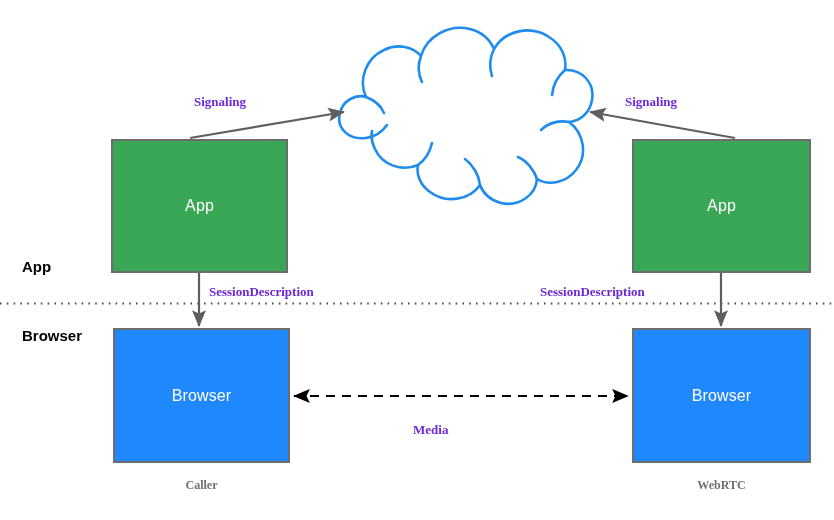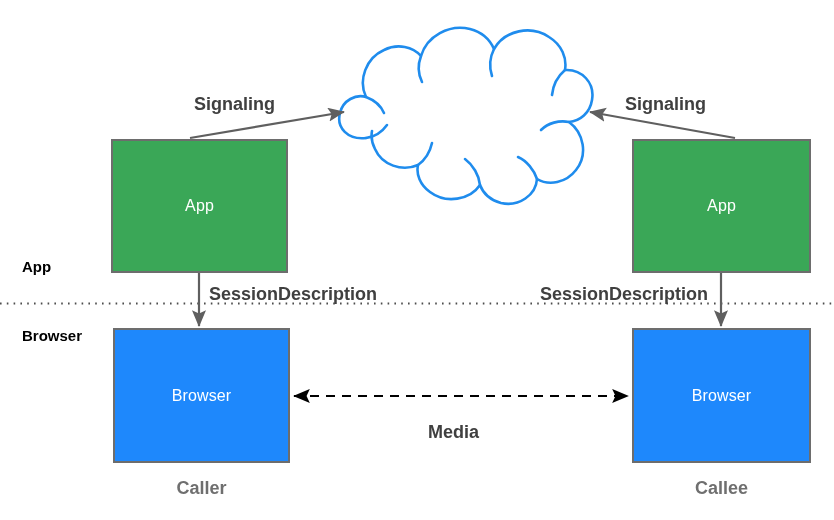--- a/index.html
+++ b/index.html
@@ -34,41 +34,41 @@
   }
   .node-label {
     color: #ffffff;
     font-size: 16px;
     font-family: "Liberation Sans", sans-serif;
     font-weight: 400;
     letter-spacing: 0.1px;
   }
   .edge-label {
     position: absolute;
-    font-family: Liberation Sans, sans-serif;
+    font-family: Liberation Serif, serif;
     font-weight: bold;
-    font-size: 18px;
-    color: #404040;
+    font-size: 13px;
+    color: #6d28d9;
     white-space: nowrap;
     line-height: 1;
   }
   .layer-label {
     position: absolute;
     font-family: "Liberation Sans", sans-serif;
     font-weight: bold;
     font-size: 15px;
     color: #000000;
     white-space: nowrap;
     line-height: 1;
   }
   .role-label {
     position: absolute;
-    font-family: Liberation Sans, sans-serif;
+    font-family: Liberation Serif, serif;
     font-weight: bold;
-    font-size: 18px;
+    font-size: 12px;
     color: #6f6f6f;
     white-space: nowrap;
     line-height: 1;
     text-align: center;
   }
 </style>
 </head>
 <body>
 
 <div id="canvas">
@@ -148,23 +148,23 @@
   </div>
 
   <div class="edge-label" style="left:194px; top:95px;">Signaling</div>
 
   <div class="edge-label" style="left:625px; top:95px;">Signaling</div>
 
   <div class="edge-label" style="left:209px; top:285px;">SessionDescription</div>
 
   <div class="edge-label" style="left:540px; top:285px;">SessionDescription</div>
 
-  <div class="edge-label" style="left:428px; top:423px;">Media</div>
+  <div class="edge-label" style="left:413px; top:423px;">Media</div>
 
   <div class="layer-label" style="left:22px; top:259px;">App</div>
 
   <div class="layer-label" style="left:22px; top:328px;">Browser</div>
 
   <div class="role-label" style="left:113px; top:479px; width:177px;">Caller</div>
 
-  <div class="role-label" style="left:632px; top:479px; width:179px;">Callee</div>
+  <div class="role-label" style="left:632px; top:479px; width:179px;">WebRTC</div>
 
 </div>
 
 </body></html>

